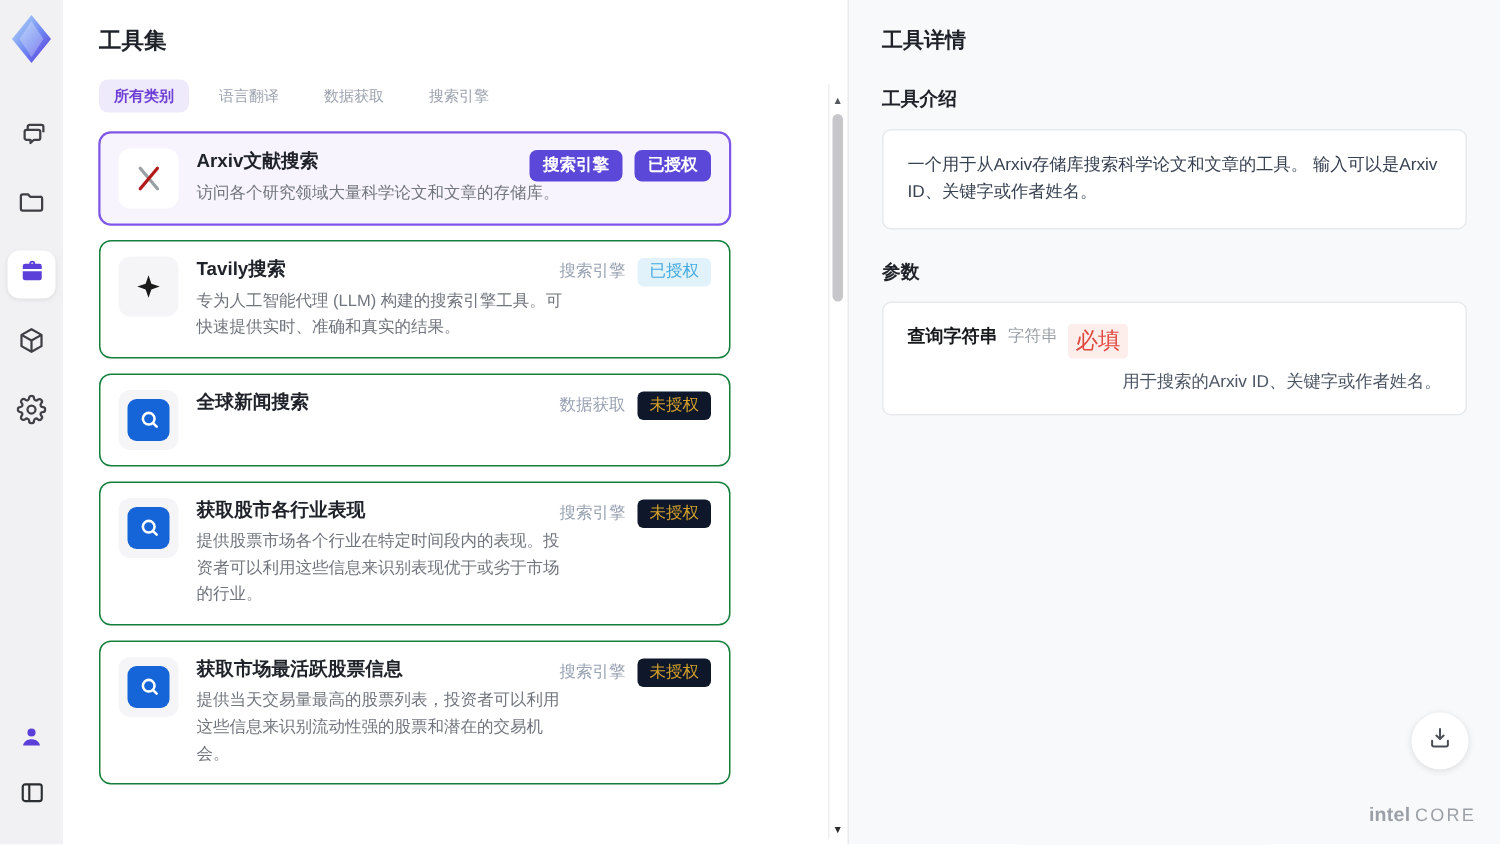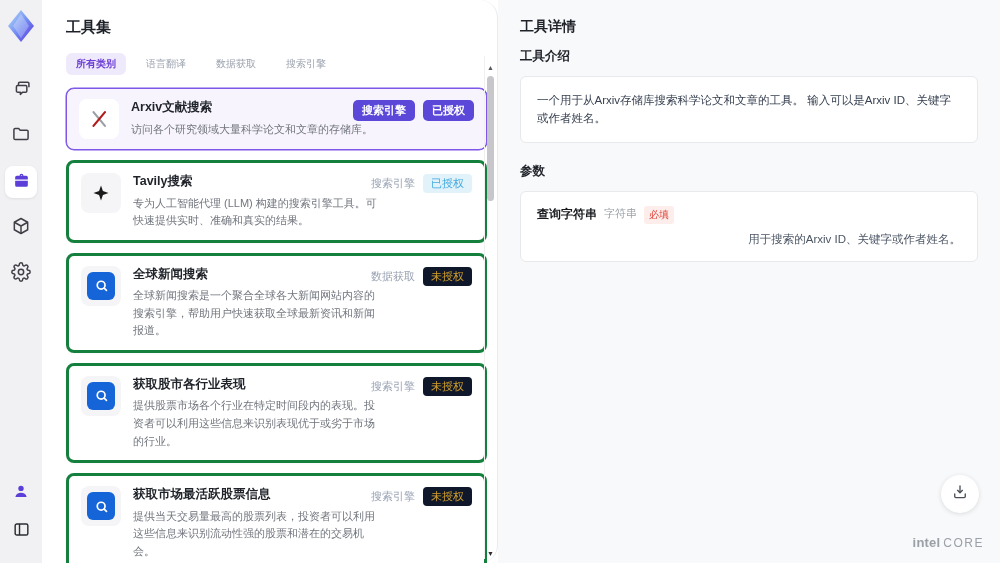--- a/index.html
+++ b/index.html
@@ -9,28 +9,28 @@
 
   
   .rail { width:42px; background:#f1f1f3; display:flex; flex-direction:column; align-items:center; padding:8px 0 10px; flex-shrink:0; }
   .logo { margin:2px 0 28px; }
   .rail-btn { width:32px; height:32px; display:flex; align-items:center; justify-content:center; margin-bottom:14px; border-radius:8px; cursor:pointer; }
   .rail-btn.active { background:#fff; box-shadow:0 1px 3px rgba(0,0,0,.08); }
   .rail-spacer { flex:1; }
   .rail-btn.small { margin-bottom:6px; }
 
   
-  .list-panel { width:456px; flex-shrink:0; background:#fff; border-right:1px solid #e9eaec; position:relative; padding:18px 0 0 24px;border-radius:18px; }
+  .list-panel { width:524px; flex-shrink:0; background:#fff; border-right:1px solid #e9eaec; position:relative; padding:18px 0 0 24px; }
   .page-title { font-size:15px; font-weight:bold; margin-bottom:16px; }
   .tabs { display:flex; align-items:center; gap:10px; margin-bottom:13px; }
   .tab { font-size:10px; color:#9ca3af; padding:4px 10px; border-radius:6px; cursor:pointer; white-space:nowrap; }
   .tab.active { color:#6d3fd4; background:#efe9fc; font-weight:bold; }
 
   .cards { width:421px; display:flex; flex-direction:column; gap:10px; }
-  .card { position:relative; display:flex; gap:12px; padding:10px 12px; background:#fff; border:3px solid #15803d; border-radius:8px; box-shadow:0 1px 2px rgba(0,0,0,.03); cursor:pointer; }
+  .card { position:relative; display:flex; gap:12px; padding:10px 12px; background:#fff; border:1px solid #15803d; border-radius:8px; box-shadow:0 1px 2px rgba(0,0,0,.03); cursor:pointer; }
   .card.selected { border:1px solid #7e57e8; background:#f8f4fe; box-shadow:0 0 0 .5px #7e57e8; }
   .tool-ic { width:40px; height:40px; border-radius:8px; background:#f5f5f7; display:flex; align-items:center; justify-content:center; flex-shrink:0; }
   .card.selected .tool-ic { background:#fff; }
   .blue-chip { width:28px; height:28px; border-radius:6px; background:#1565d8; display:flex; align-items:center; justify-content:center; }
   .card-body { min-width:0; max-width:252px; }
   .tool-title { font-size:12.5px; font-weight:bold; margin-bottom:4px; line-height:1.4; }
   .tool-desc { font-size:11px; color:#71757d; line-height:1.6; }
   .card-badges { position:absolute; top:11px; right:12px; display:flex; align-items:center; gap:8px; }
   .badge { font-size:11px; line-height:1; white-space:nowrap; }
   .badge.cat-solid { background:#5b48d8; color:#fff; padding:5px 9px; border-radius:5px; font-weight:bold; }
@@ -39,28 +39,28 @@
   .badge.auth-blue { background:#e2f2fb; color:#43aade; padding:4px 8px; border-radius:4px; }
   .badge.auth-amber { background:#0f172a; color:#d3a02a; padding:4px 8px; border-radius:4px; }
 
   .scrollbar { position:absolute; top:56px; right:1px; bottom:4px; width:12px; border-left:1px solid #f0f0f1; }
   .scroll-up { position:absolute; top:8px; left:2px; font-size:7px; color:#55585e; }
   .scroll-down { position:absolute; bottom:2px; left:2px; font-size:7px; color:#2b2d31; }
   .thumb { position:absolute; top:20px; left:2px; width:7px; height:125px; background:#c6c6cb; border-radius:4px; }
 
   
   .detail { flex:1; background:#f8f9fa; padding:18px 22px; position:relative; }
-  .detail-title { font-size:14px; font-weight:bold; margin-bottom:12px; }
+  .detail-title { font-size:14px; font-weight:bold; margin-bottom:22px; }
   .section-h { font-size:12.5px; font-weight:bold; margin-bottom:11px; }
   .box { background:#fff; border:1px solid #e7e9ec; border-radius:6px; padding:14px 16px; margin-bottom:20px; }
   .intro-text { font-size:11.5px; color:#374151; line-height:1.6; }
   .param-line { display:flex; gap:7px; margin-bottom:8px; }
   .param-name { font-size:12px; font-weight:bold; color:#16181c; }
   .param-type { font-size:11px; color:#9aa0a6; }
-  .param-req { font-size:10px; color:#e0483e; background:#fdeeec; padding:2px 5px; border-radius:3px; }
+  .param-req { font-size:15px; color:#e0483e; background:#fdeeec; padding:2px 5px; border-radius:3px; }
   .param-desc { font-size:11.5px; color:#4b5563;text-align:right; }
 
   .fab { position:absolute; right:21px; bottom:50px; width:38px; height:38px; border-radius:50%; background:#fff; box-shadow:0 1px 5px rgba(0,0,0,.12); display:flex; align-items:center; justify-content:center; cursor:pointer; }
   .intel { position:absolute; right:16px; bottom:13px; color:#9aa0a6; display:flex; align-items:flex-end; gap:3px; }
   .intel-word { font-size:13px; font-weight:bold; letter-spacing:.2px; }
   .core-word { font-size:12px; letter-spacing:1.5px; text-transform:uppercase; }
 </style>
 </head>
 <body>
 
@@ -195,21 +195,20 @@
         <div class="tool-ic">
           <div class="blue-chip">
             <svg width="17" height="17" viewBox="0 0 24 24" fill="none" stroke="#fff" stroke-width="2.4" stroke-linecap="round">
               <circle cx="11.5" cy="11.5" r="5.5"></circle>
               <path d="M15.8 15.8L19 19"></path>
             </svg>
           </div>
         </div>
         <div class="card-body">
           <div class="tool-title">全球新闻搜索</div>
-          <div class="tool-desc">全球新闻搜索是一个聚合全球各大新闻网站内容的搜索引擎，帮助用户快速获取全球最新资讯和新闻报道。</div>
         </div>
         <div class="card-badges">
           <span class="badge cat-plain">数据获取</span>
           <span class="badge auth-amber">未授权</span>
         </div>
       </div>
 
       <div class="card">
         <div class="tool-ic">
           <div class="blue-chip">

